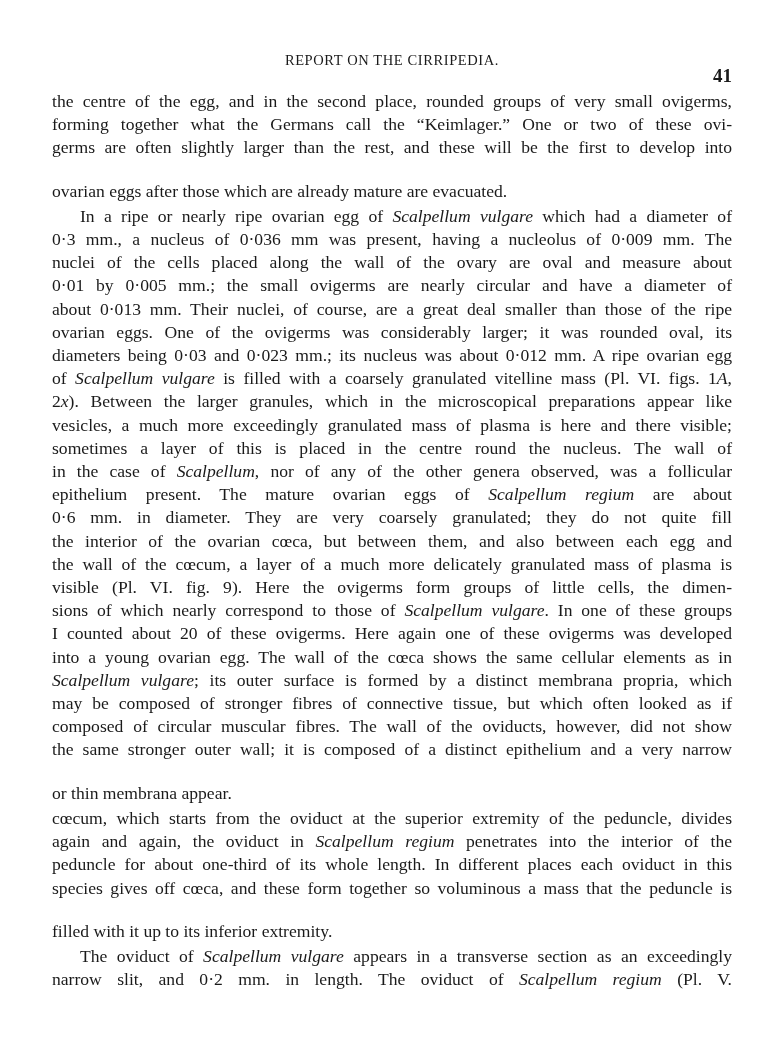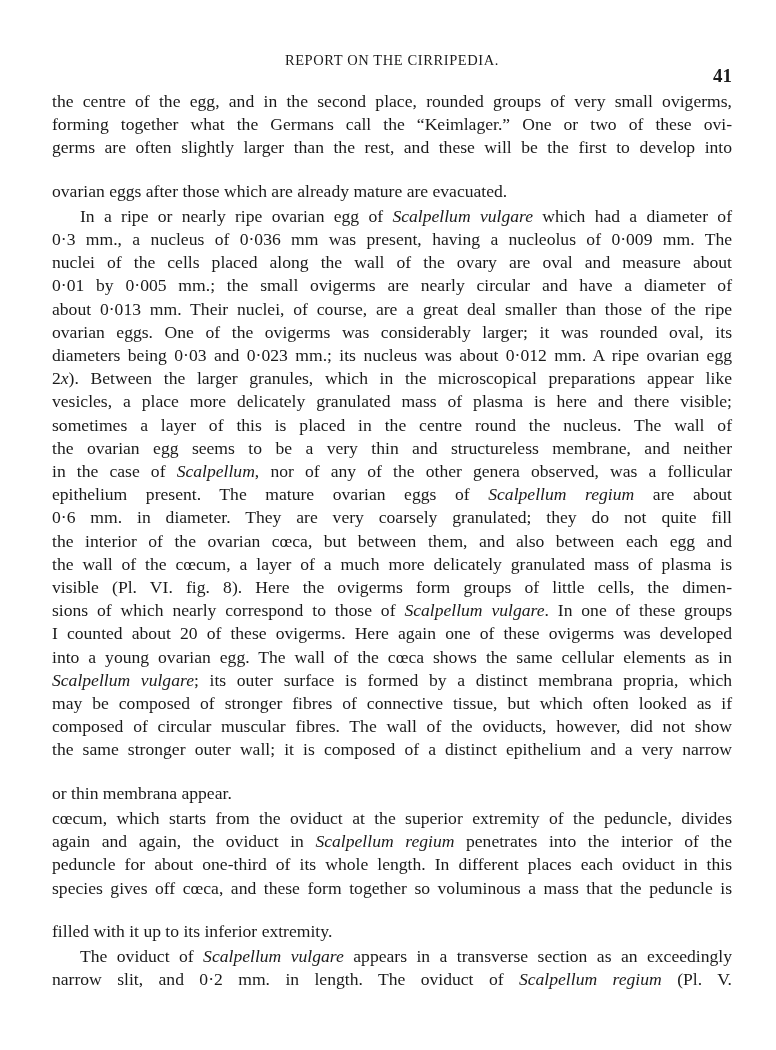--- a/index.html
+++ b/index.html
@@ -48,30 +48,30 @@
         <span class="line last"><span>ovarian eggs after those which are already mature are evacuated.</span></span>
       </p>
       <p>
         <span class="line first-indent"><span>In a ripe or nearly ripe ovarian egg of </span><em>Scalpellum vulgare</em><span> which had a diameter of</span></span>
         <span class="line"><span>0·3 mm., a nucleus of 0·036 mm was present, having a nucleolus of 0·009 mm.  The</span></span>
         <span class="line"><span>nuclei of the cells placed along the wall of the ovary are oval and measure about</span></span>
         <span class="line"><span>0·01 by 0·005 mm.; the small ovigerms are nearly circular and have a diameter of</span></span>
         <span class="line"><span>about 0·013 mm.  Their nuclei, of course, are a great deal smaller than those of the ripe</span></span>
         <span class="line"><span>ovarian eggs.  One of the ovigerms was considerably larger; it was rounded oval, its</span></span>
         <span class="line"><span>diameters being 0·03 and 0·023 mm.; its nucleus was about 0·012 mm.  A ripe ovarian egg</span></span>
+        <span class="line"><span>of </span><em>Scalpellum vulgare</em><span> is filled with a coarsely granulated vitelline mass (Pl. VI. figs. 1</span><em>A</em><span>,</span></span>
         <span class="line"><span>2</span><em>x</em><span>).  Between the larger granules, which in the microscopical preparations appear like</span></span>
-        <span class="line"><span>vesicles, a place more delicately granulated mass of plasma is here and there visible;</span></span>
+        <span class="line"><span>vesicles, a much more exceedingly granulated mass of plasma is here and there visible;</span></span>
         <span class="line"><span>sometimes a layer of this is placed in the centre round the nucleus.  The wall of</span></span>
-        <span class="line"><span>the ovarian egg seems to be a very thin and structureless membrane, and neither</span></span>
         <span class="line"><span>in the case of </span><em>Scalpellum</em><span>, nor of any of the other genera observed, was a follicular</span></span>
         <span class="line"><span>epithelium present.  The mature ovarian eggs of </span><em>Scalpellum regium</em><span> are about</span></span>
         <span class="line"><span>0·6 mm. in diameter.  They are very coarsely granulated; they do not quite fill</span></span>
         <span class="line"><span>the interior of the ovarian cœca, but between them, and also between each egg and</span></span>
         <span class="line"><span>the wall of the cœcum, a layer of a much more delicately granulated mass of plasma is</span></span>
-        <span class="line"><span>visible (Pl. VI. fig. 8).  Here the ovigerms form groups of little cells, the dimen-</span></span>
+        <span class="line"><span>visible (Pl. VI. fig. 9).  Here the ovigerms form groups of little cells, the dimen-</span></span>
         <span class="line"><span>sions of which nearly correspond to those of </span><em>Scalpellum vulgare</em><span>.  In one of these groups</span></span>
         <span class="line"><span>I counted about 20 of these ovigerms.  Here again one of these ovigerms was developed</span></span>
         <span class="line"><span>into a young ovarian egg.  The wall of the cœca shows the same cellular elements as in</span></span>
         <span class="line"><em>Scalpellum vulgare</em><span>; its outer surface is formed by a distinct membrana propria, which</span></span>
         <span class="line"><span>may be composed of stronger fibres of connective tissue, but which often looked as if</span></span>
         <span class="line"><span>composed of circular muscular fibres.  The wall of the oviducts, however, did not show</span></span>
         <span class="line"><span>the same stronger outer wall; it is composed of a distinct epithelium and a very narrow</span></span>
         <span class="line last"><span>or thin membrana appear.</span></span>
       </p>
       <p>

